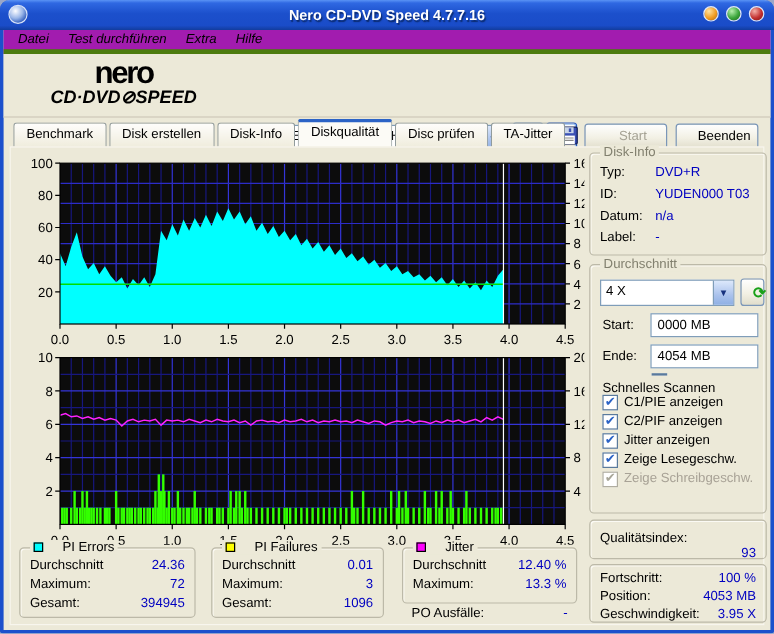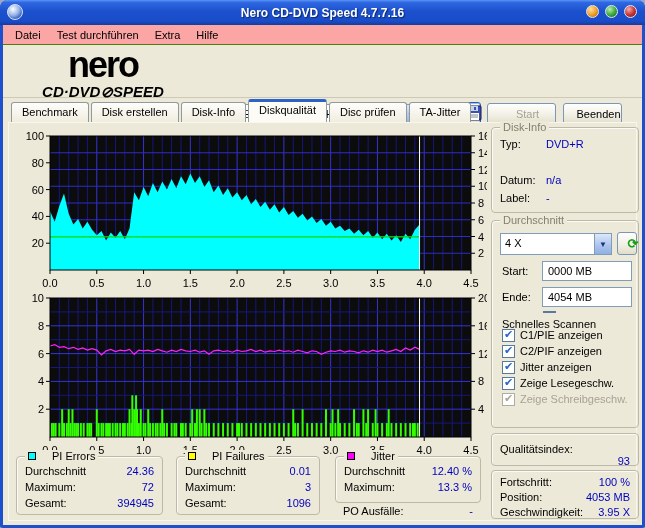--- a/index.html
+++ b/index.html
@@ -11,25 +11,25 @@
     background:linear-gradient(180deg,#5a93f5 0%,#2f68e2 10%,#1c50cc 45%,#1a4cc8 85%,#123c9e 100%);
     display:flex;align-items:center;}
   .apptitle{position:absolute;left:0;right:0;text-align:center;color:#fff;font-weight:bold;font-size:12px;text-shadow:1px 1px 1px #0a2a6e;}
   .appicon{position:absolute;left:7px;top:4px;width:16px;height:16px;border-radius:50%;
     background:radial-gradient(circle at 35% 30%,#fdfdff,#9ab6e8 45%,#3864c0 75%,#16377e);border:1px solid #d7e2f8;}
   .winbtns{position:absolute;right:8px;top:5px;display:flex;gap:6px;}
   .wbtn{width:13px;height:13px;border-radius:50%;border:1px solid #dfe6f6;}
   .wbtn.min{background:radial-gradient(circle at 35% 30%,#ffe2a0,#f09c22 55%,#a86410);}
   .wbtn.max{background:radial-gradient(circle at 35% 30%,#b8efae,#3aa53a 55%,#1d641d);}
   .wbtn.close{background:radial-gradient(circle at 35% 30%,#f4b0a8,#c23030 55%,#771414);}
-  .menubar{position:absolute;left:0;top:25px;width:100%;height:20px;background:#fca5a5;display:flex;align-items:center;padding-left:4px;border-bottom:1px solid #4d7c0f;}
+  .menubar{position:absolute;left:0;top:25px;width:100%;height:20px;background:#a21caf;display:flex;align-items:center;padding-left:4px;border-bottom:4px solid #4d7c0f;font-style:italic;}
   .menuitem{padding:2px 8px;}
   .toolbar{position:absolute;left:0;top:45px;width:100%;height:53px;background:#ece9d8;border-bottom:1px solid #cdc9b8;}
   .logo{position:absolute;left:12px;top:2px;width:176px;text-align:center;line-height:1;}
-  .logo .nero{font-size:36px;font-weight:bold;letter-spacing:-2px;}
+  .logo .nero{font-size:26px;font-weight:bold;letter-spacing:-2px;}
   .logo .sub{font-size:15px;font-weight:bold;font-style:italic;letter-spacing:0px;margin-top:1px;}
   
   .combo{position:absolute;display:flex;border:1px solid #7f9db9;background:#fff;height:22px;}
   .combo .txt{flex:1;padding:3px 4px;white-space:nowrap;overflow:hidden;}
   .combo .arrow{width:17px;border-left:1px solid #7f9db9;background:linear-gradient(180deg,#dce8fb,#aac2ec 60%,#8fb0e4);display:flex;align-items:center;justify-content:center;color:#17327e;font-size:8px;}
   .drivecombo{left:195px;top:59px;width:222px;}
   
   .btn{position:absolute;border:1px solid #7a96b8;border-radius:3px;background:linear-gradient(180deg,#fefefe,#f2f0e4 55%,#e0ddcb);display:flex;align-items:center;justify-content:center;padding-left:12px;}
   .btn.disabled{color:#a5a294;}
   .iconbtn{width:26px;height:24px;top:57px;}
@@ -104,21 +104,21 @@
             <rect x="8" y="2" width="2" height="3" fill="#3a50b4"></rect>
             <rect x="3" y="8" width="10" height="7" fill="#fff"></rect>
             <line x1="4" y1="10" x2="12" y2="10" stroke="#888" stroke-width="1"></line>
             <line x1="4" y1="12" x2="12" y2="12" stroke="#888" stroke-width="1"></line>
           </svg>
         </span>
       </div>
       <div class="btn disabled" style="left:484px;top:58px;width:69px;height:22px;">
         <span>Start</span>
       </div>
-      <div class="btn" style="left:560px;top:58px;width:59px;height:22px;">
+      <div class="btn" style="left:560px;top:58px;width:69px;height:22px;">
         <span>Beenden</span>
       </div>
     </div>
 
     <div class="tabs">
       <div class="tab">Benchmark</div>
       <div class="tab">Disk erstellen</div>
       <div class="tab">Disk-Info</div>
       <div class="tab active">Diskqualität</div>
       <div class="tab">Disc prüfen</div>
@@ -454,20 +454,24 @@
           <text x="460" y="168" text-anchor="middle">4.5</text>
         </svg>
     </div>
 
     <div class="gbox" style="left:488px;top:127px;width:148px;height:86px;">
       <span class="gtitle">Disk-Info</span>
       <div class="row" style="top:10px;">
           <span>Typ:</span>
           <span class="val" style="position:absolute;left:46px;text-align:left;">DVD+R</span>
         </div>
+      <div class="row" style="top:28px;">
+          <span>ID:</span>
+          <span class="val" style="position:absolute;left:46px;text-align:left;">YUDEN000 T03</span>
+        </div>
       <div class="row" style="top:46px;">
           <span>Datum:</span>
           <span class="val" style="position:absolute;left:46px;text-align:left;">n/a</span>
         </div>
       <div class="row" style="top:64px;">
           <span>Label:</span>
           <span class="val" style="position:absolute;left:46px;text-align:left;">-</span>
         </div>
     </div>
 

